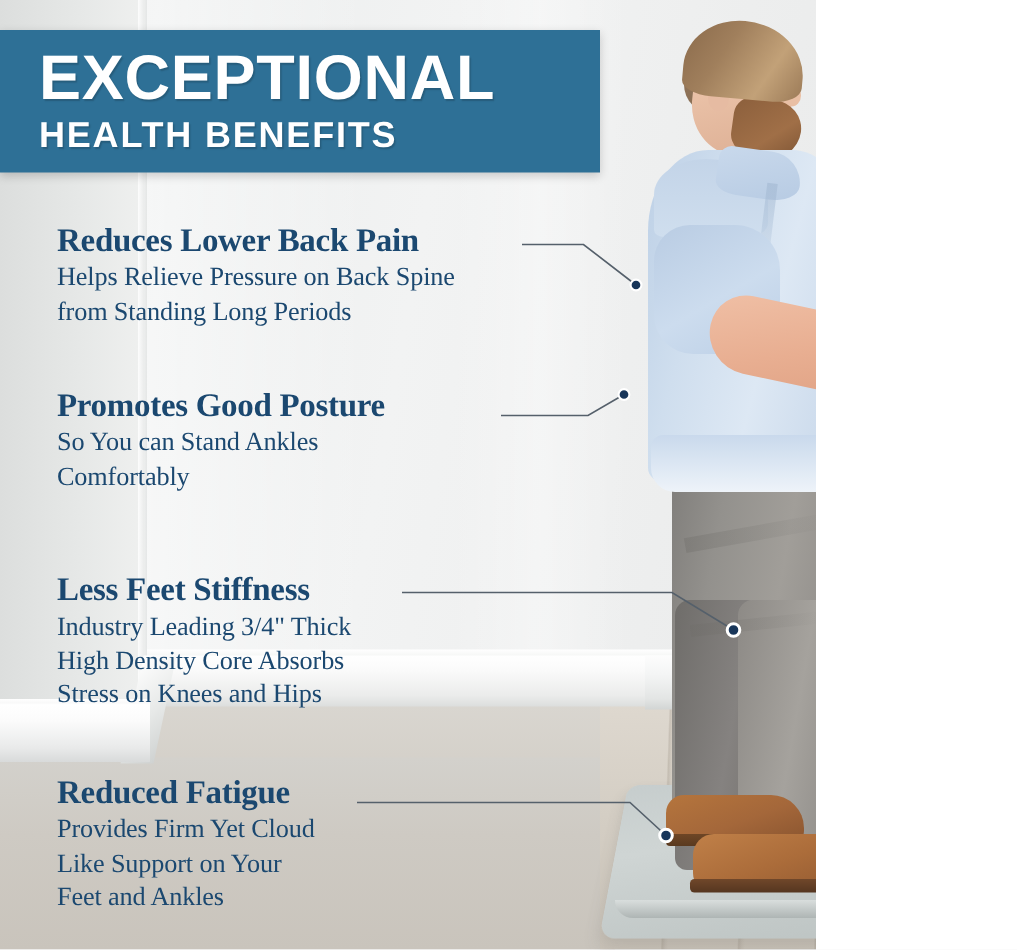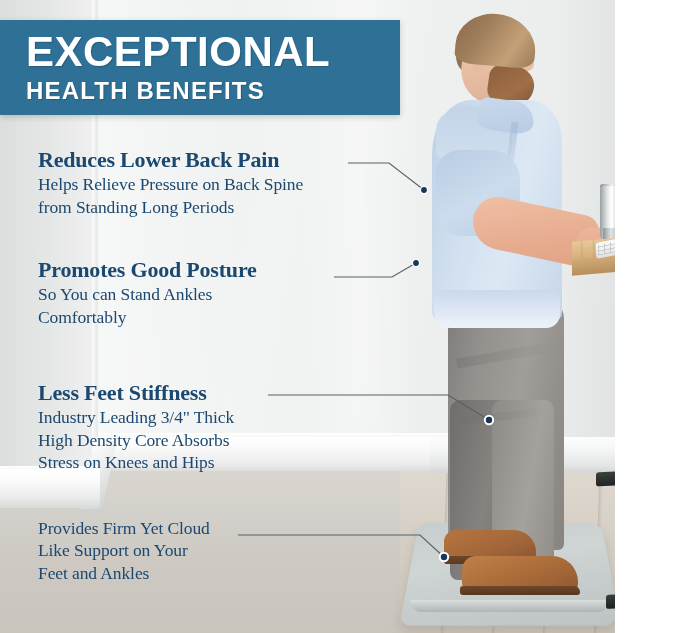--- a/index.html
+++ b/index.html
@@ -7,21 +7,21 @@
     padding: 0;
     background: #ffffff;
   }
   body {
     font-family: "Liberation Sans", sans-serif;
     -webkit-font-smoothing: antialiased;
   }
 
   #poster {
     position: relative;
-    width: 615px;
+    width: 544px;
     height: 633px;
     overflow: hidden;
     background: #eceeee;
   }
 
   
   .scene { position: absolute; inset: 0; overflow: hidden; }
 
   
   .wall-main {
@@ -495,18 +495,19 @@
   </div>
 
   <div class="benefit" id="benefit-3">
     <h3>Less Feet Stiffness</h3>
     <p>Industry Leading 3/4" Thick</p>
     <p>High Density Core Absorbs</p>
     <p>Stress on Knees and Hips</p>
   </div>
 
   <div class="benefit" id="benefit-4">
+    <h3>Reduced Fatigue</h3>
     <p>Provides Firm Yet Cloud</p>
     <p>Like Support on Your</p>
     <p>Feet and Ankles</p>
   </div>
 
 </div>
 
 </body></html>

